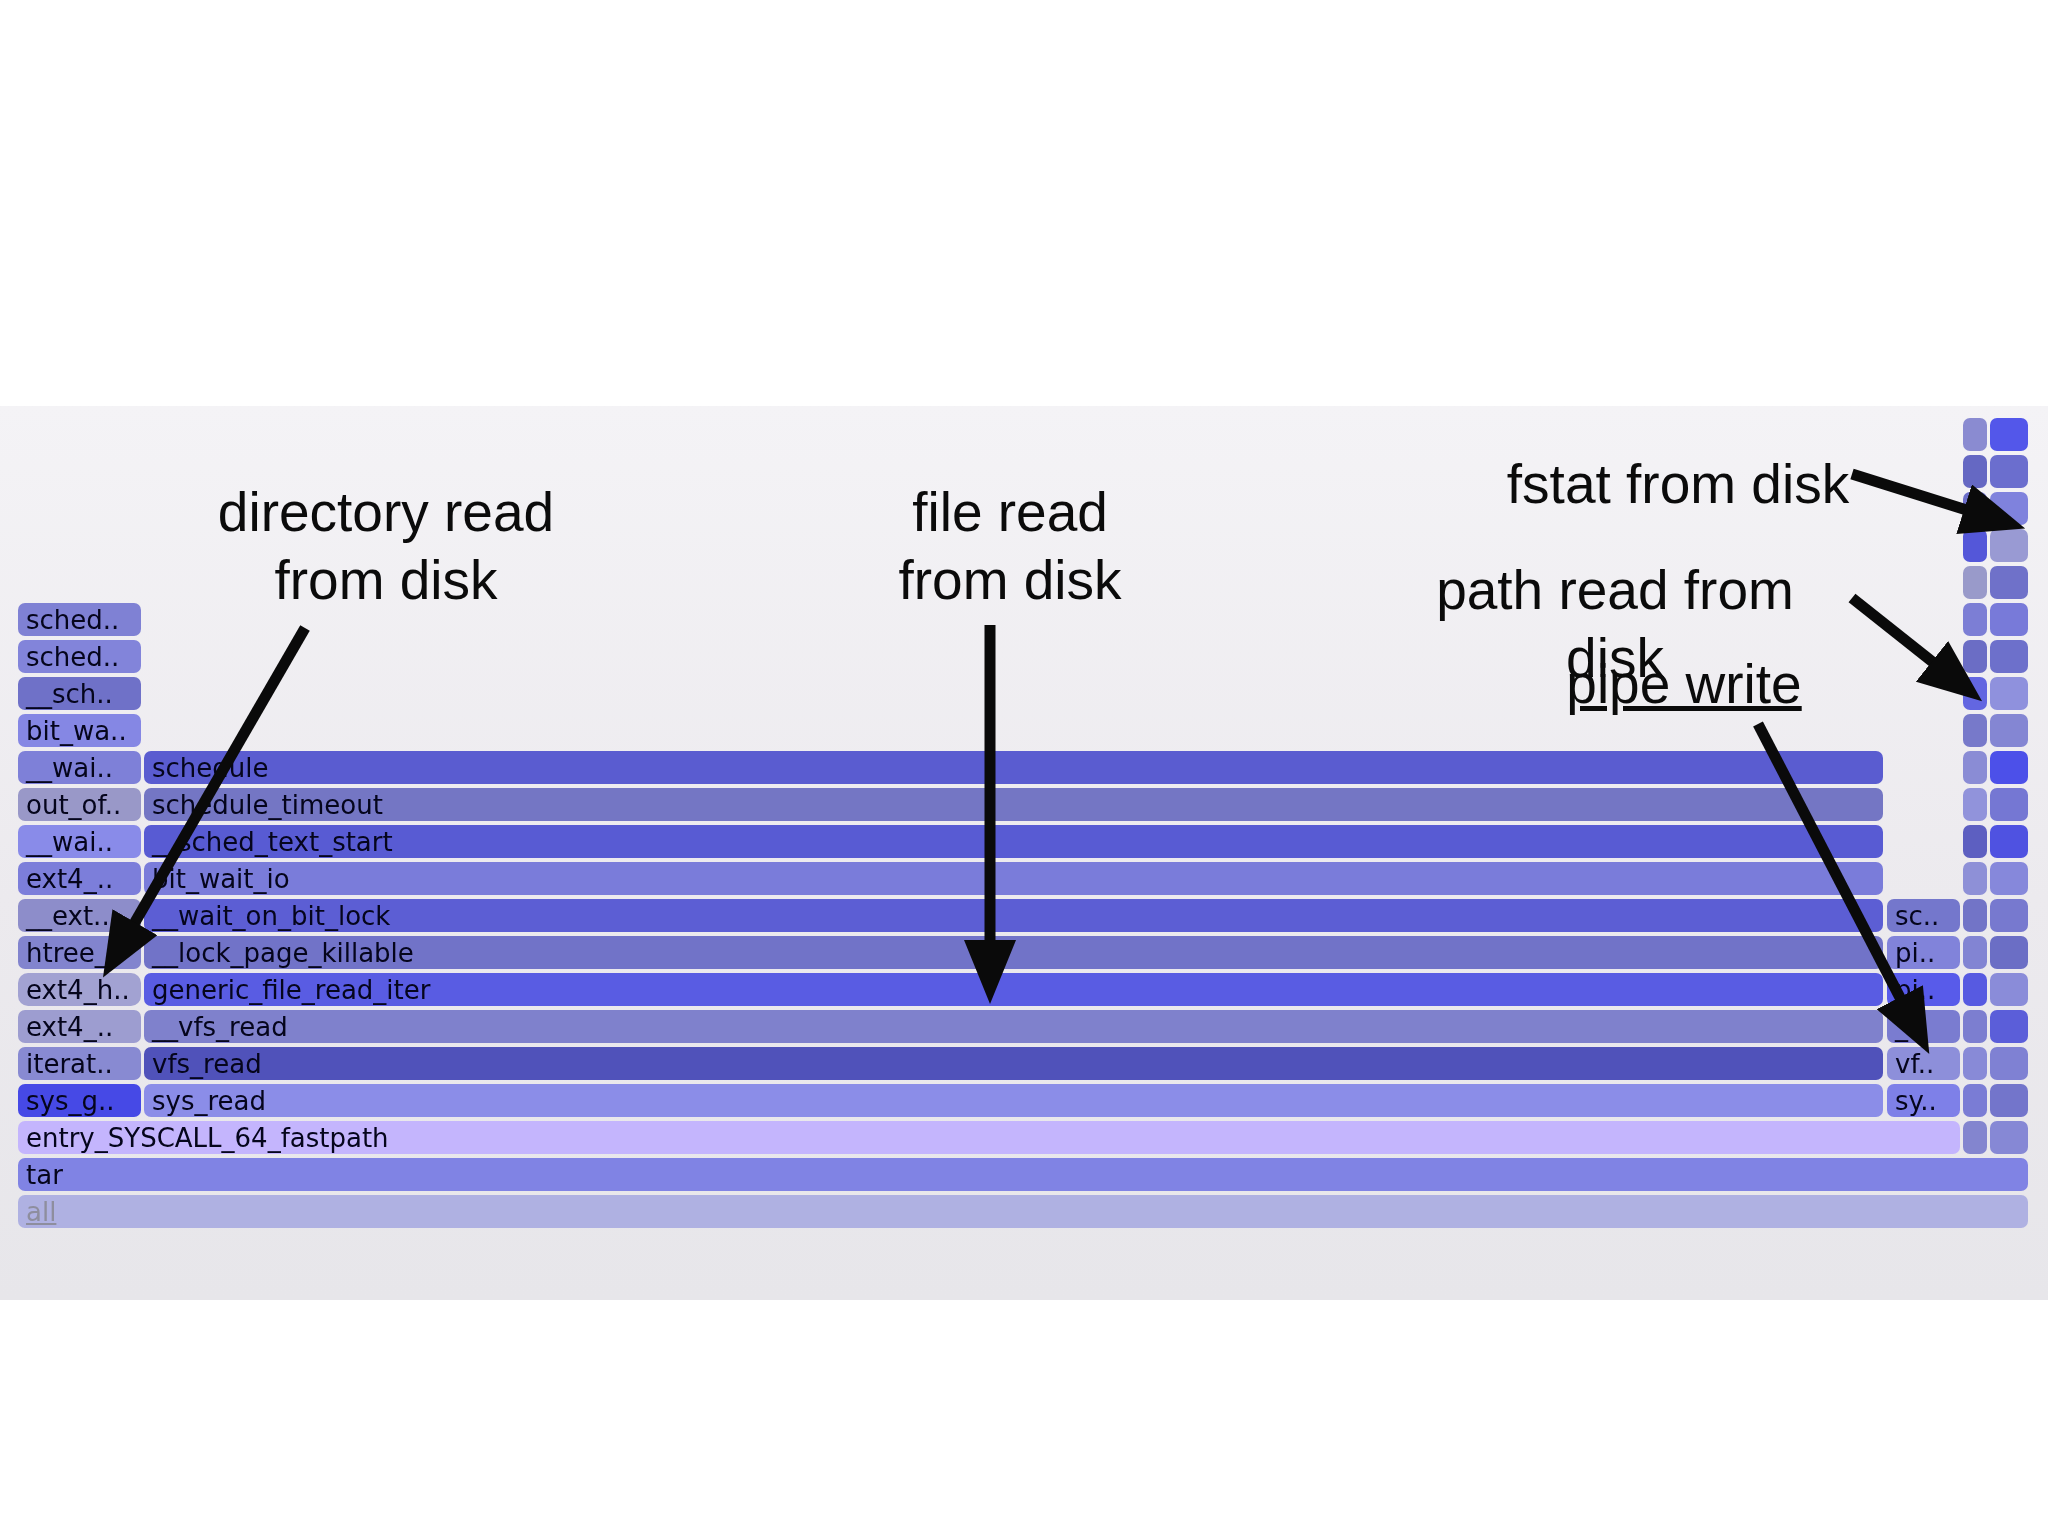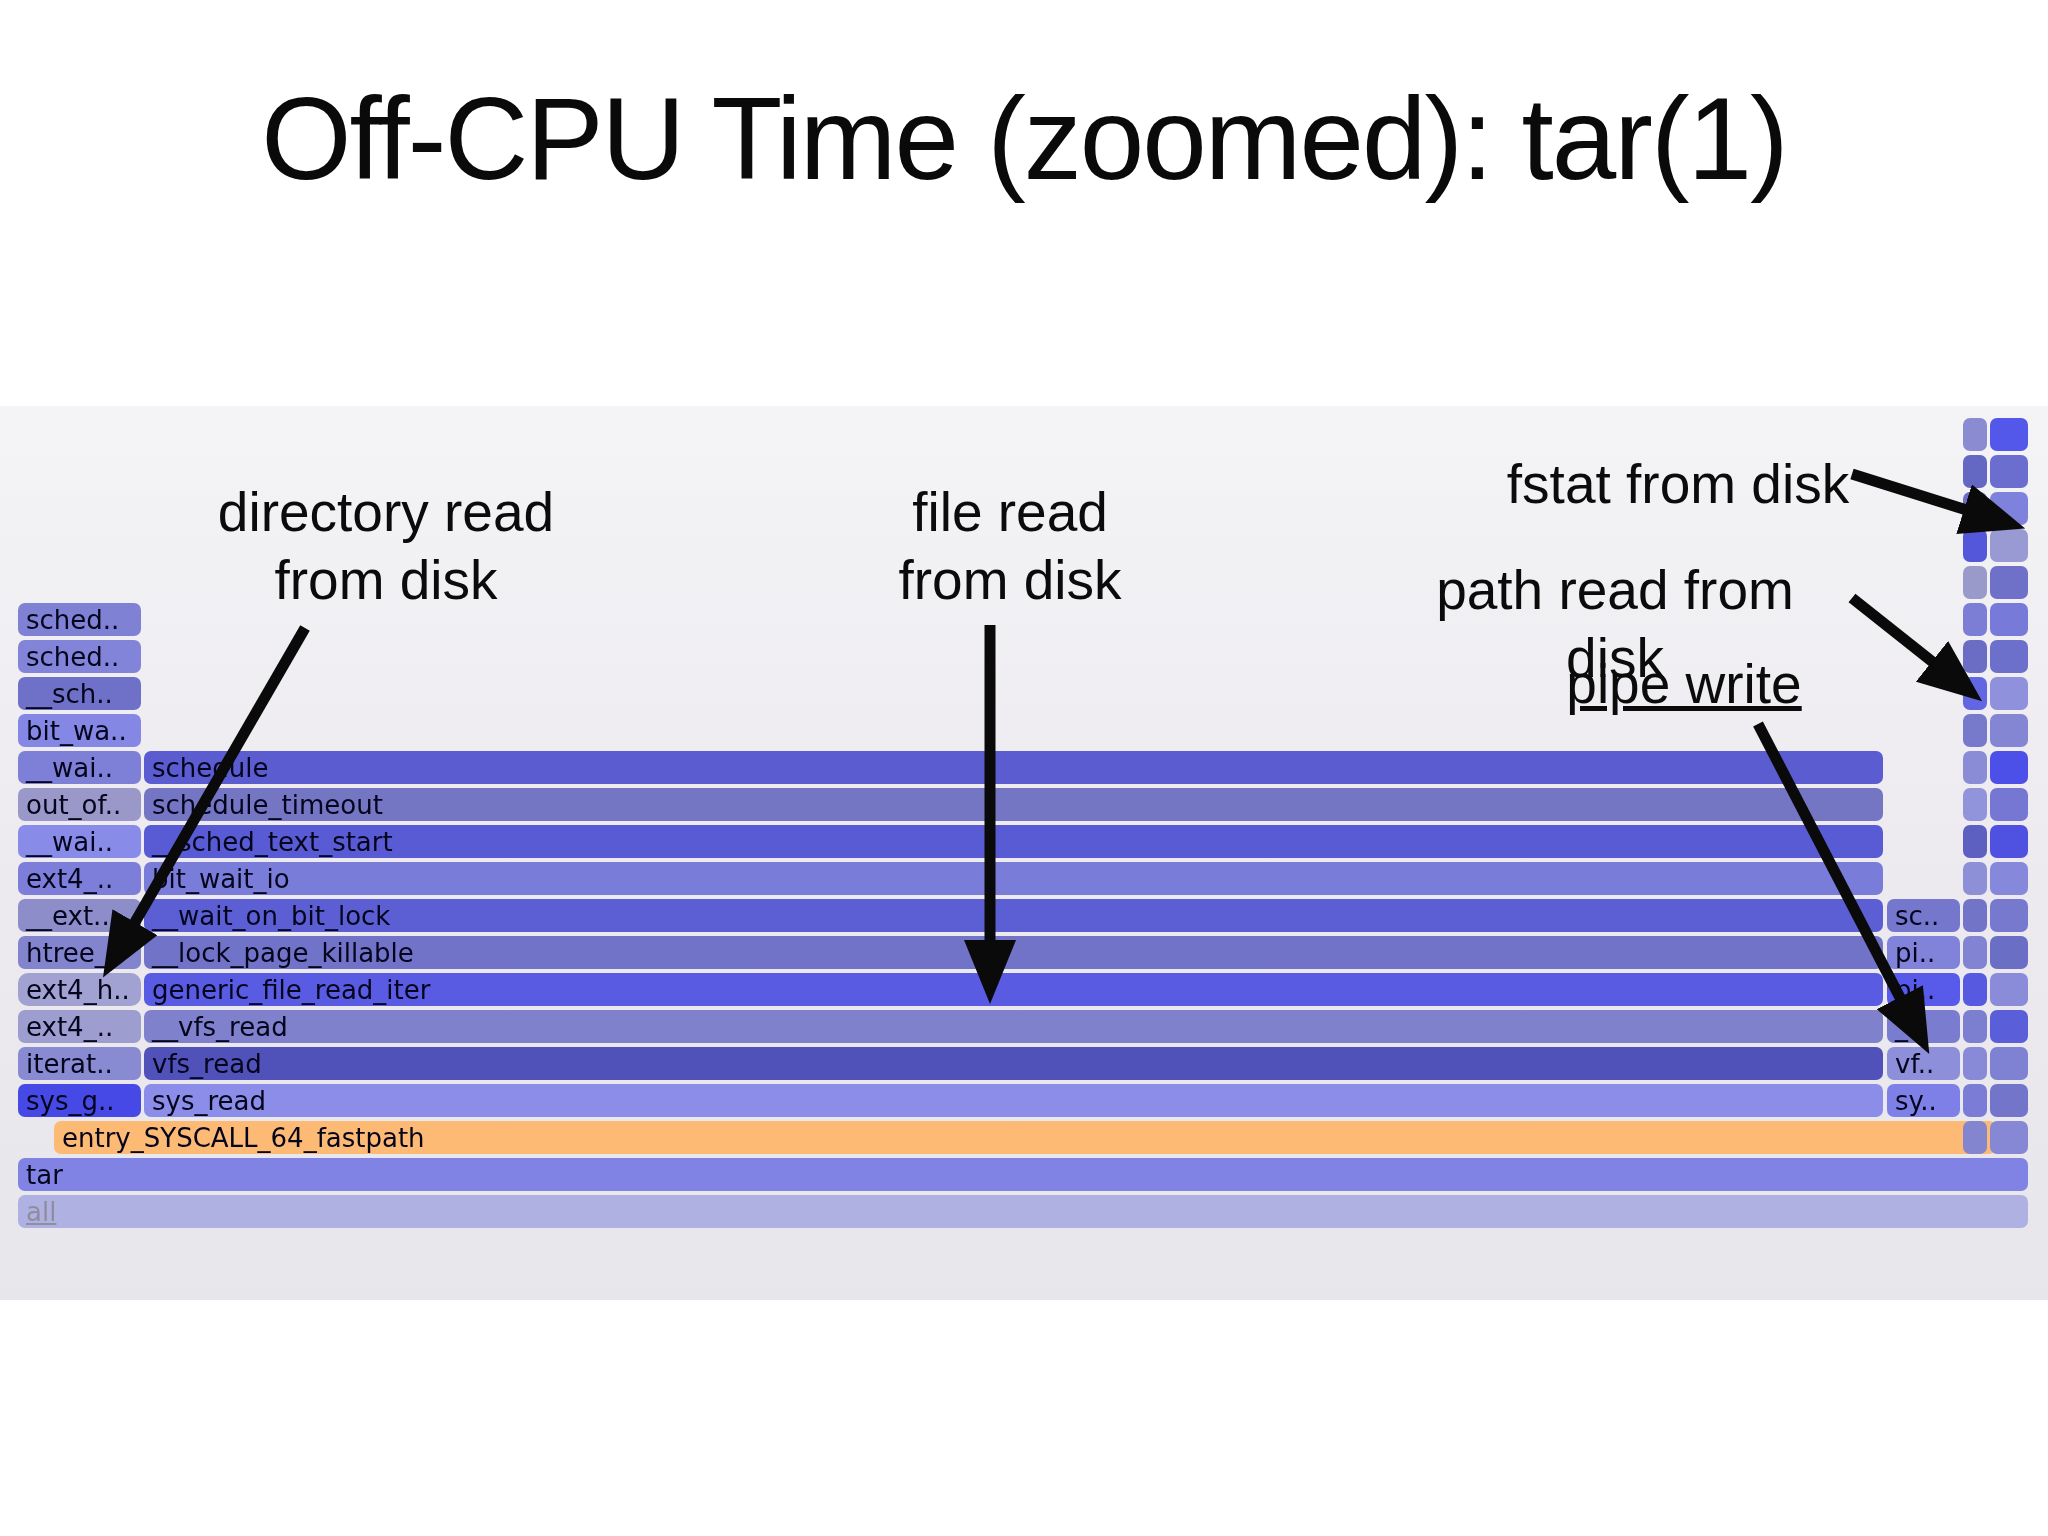--- a/index.html
+++ b/index.html
@@ -22,21 +22,20 @@
   #ann-fstat{left:1678px;top:450px;}
   #ann-path{left:1615px;top:556px;}
   #ann-pipe{left:1684px;top:650px;text-decoration:underline;}
   svg.arrows{position:absolute;left:0;top:0;width:2048px;height:1536px;pointer-events:none;}
 </style>
 </head>
 <body>
 
 <div class="slide">
 
-  <div class="page-title">Off-CPU Time (zoomed): tar(1)</div>
 
   <div class="graph-bg"></div>
 
   <div id="frames">
       <div class="frame" title="sched.." style="left: 18px; top: 603px; width: 123px; height: 33px; background: rgb(127, 129, 212);">sched..</div>
       <div class="frame" title="sched.." style="left: 18px; top: 640px; width: 123px; height: 33px; background: rgb(130, 132, 218);">sched..</div>
       <div class="frame" title="__sch.." style="left: 18px; top: 677px; width: 123px; height: 33px; background: rgb(111, 113, 200);">__sch..</div>
       <div class="frame" title="bit_wa.." style="left: 18px; top: 714px; width: 123px; height: 33px; background: rgb(133, 135, 228);">bit_wa..</div>
       <div class="frame" title="__wai.." style="left: 18px; top: 751px; width: 123px; height: 33px; background: rgb(126, 128, 216);">__wai..</div>
       <div class="frame" title="out_of.." style="left: 18px; top: 788px; width: 123px; height: 33px; background: rgb(153, 152, 200);">out_of..</div>
@@ -57,21 +56,21 @@
       <div class="frame" title="generic_file_read_iter" style="left: 144px; top: 973px; width: 1739px; height: 33px; background: rgb(89, 92, 227);">generic_file_read_iter</div>
       <div class="frame" title="__vfs_read" style="left: 144px; top: 1010px; width: 1739px; height: 33px; background: rgb(127, 129, 204);">__vfs_read</div>
       <div class="frame" title="vfs_read" style="left: 144px; top: 1047px; width: 1739px; height: 33px; background: rgb(80, 82, 186);">vfs_read</div>
       <div class="frame" title="sys_read" style="left: 144px; top: 1084px; width: 1739px; height: 33px; background: rgb(139, 141, 232);">sys_read</div>
       <div class="frame" title="sc.." style="left: 1887px; top: 899px; width: 73px; height: 33px; background: rgb(116, 119, 204);">sc..</div>
       <div class="frame" title="pi.." style="left: 1887px; top: 936px; width: 73px; height: 33px; background: rgb(129, 131, 218);">pi..</div>
       <div class="frame" title="pi.." style="left: 1887px; top: 973px; width: 73px; height: 33px; background: rgb(88, 91, 234);">pi..</div>
       <div class="frame" title="_.." style="left: 1887px; top: 1010px; width: 73px; height: 33px; background: rgb(122, 124, 208);">_..</div>
       <div class="frame" title="vf.." style="left: 1887px; top: 1047px; width: 73px; height: 33px; background: rgb(141, 143, 218);">vf..</div>
       <div class="frame" title="sy.." style="left: 1887px; top: 1084px; width: 73px; height: 33px; background: rgb(126, 128, 232);">sy..</div>
-      <div class="frame" title="entry_SYSCALL_64_fastpath" style="left: 18px; top: 1121px; width: 1942px; height: 33px; background: #fdba74; margin-left: 36px;">entry_SYSCALL_64_fastpath</div>
+      <div class="frame" title="entry_SYSCALL_64_fastpath" style="left: 18px; top: 1121px; width: 1942px; height: 33px; background: #c4b5fd;">entry_SYSCALL_64_fastpath</div>
       <div class="frame" title="tar" style="left: 18px; top: 1158px; width: 2010px; height: 33px; background: rgb(128, 131, 228);">tar</div>
       <div class="frame" title="all" style="left: 18px; top: 1195px; width: 2010px; height: 33px; background: rgb(175, 177, 226); color: rgb(142, 142, 158); text-decoration: underline;">all</div>
       <div class="frame" style="left: 1963px; top: 418px; width: 24px; height: 33px; background: rgb(138, 139, 209);"></div>
       <div class="frame" style="left: 1963px; top: 455px; width: 24px; height: 33px; background: rgb(101, 104, 195);"></div>
       <div class="frame" style="left: 1963px; top: 492px; width: 24px; height: 33px; background: rgb(107, 109, 201);"></div>
       <div class="frame" style="left: 1963px; top: 529px; width: 24px; height: 33px; background: rgb(84, 87, 217);"></div>
       <div class="frame" style="left: 1963px; top: 566px; width: 24px; height: 33px; background: rgb(153, 154, 202);"></div>
       <div class="frame" style="left: 1963px; top: 603px; width: 24px; height: 33px; background: rgb(124, 126, 213);"></div>
       <div class="frame" style="left: 1963px; top: 640px; width: 24px; height: 33px; background: rgb(107, 109, 197);"></div>
       <div class="frame" style="left: 1963px; top: 677px; width: 24px; height: 33px; background: rgb(99, 102, 225);"></div>

